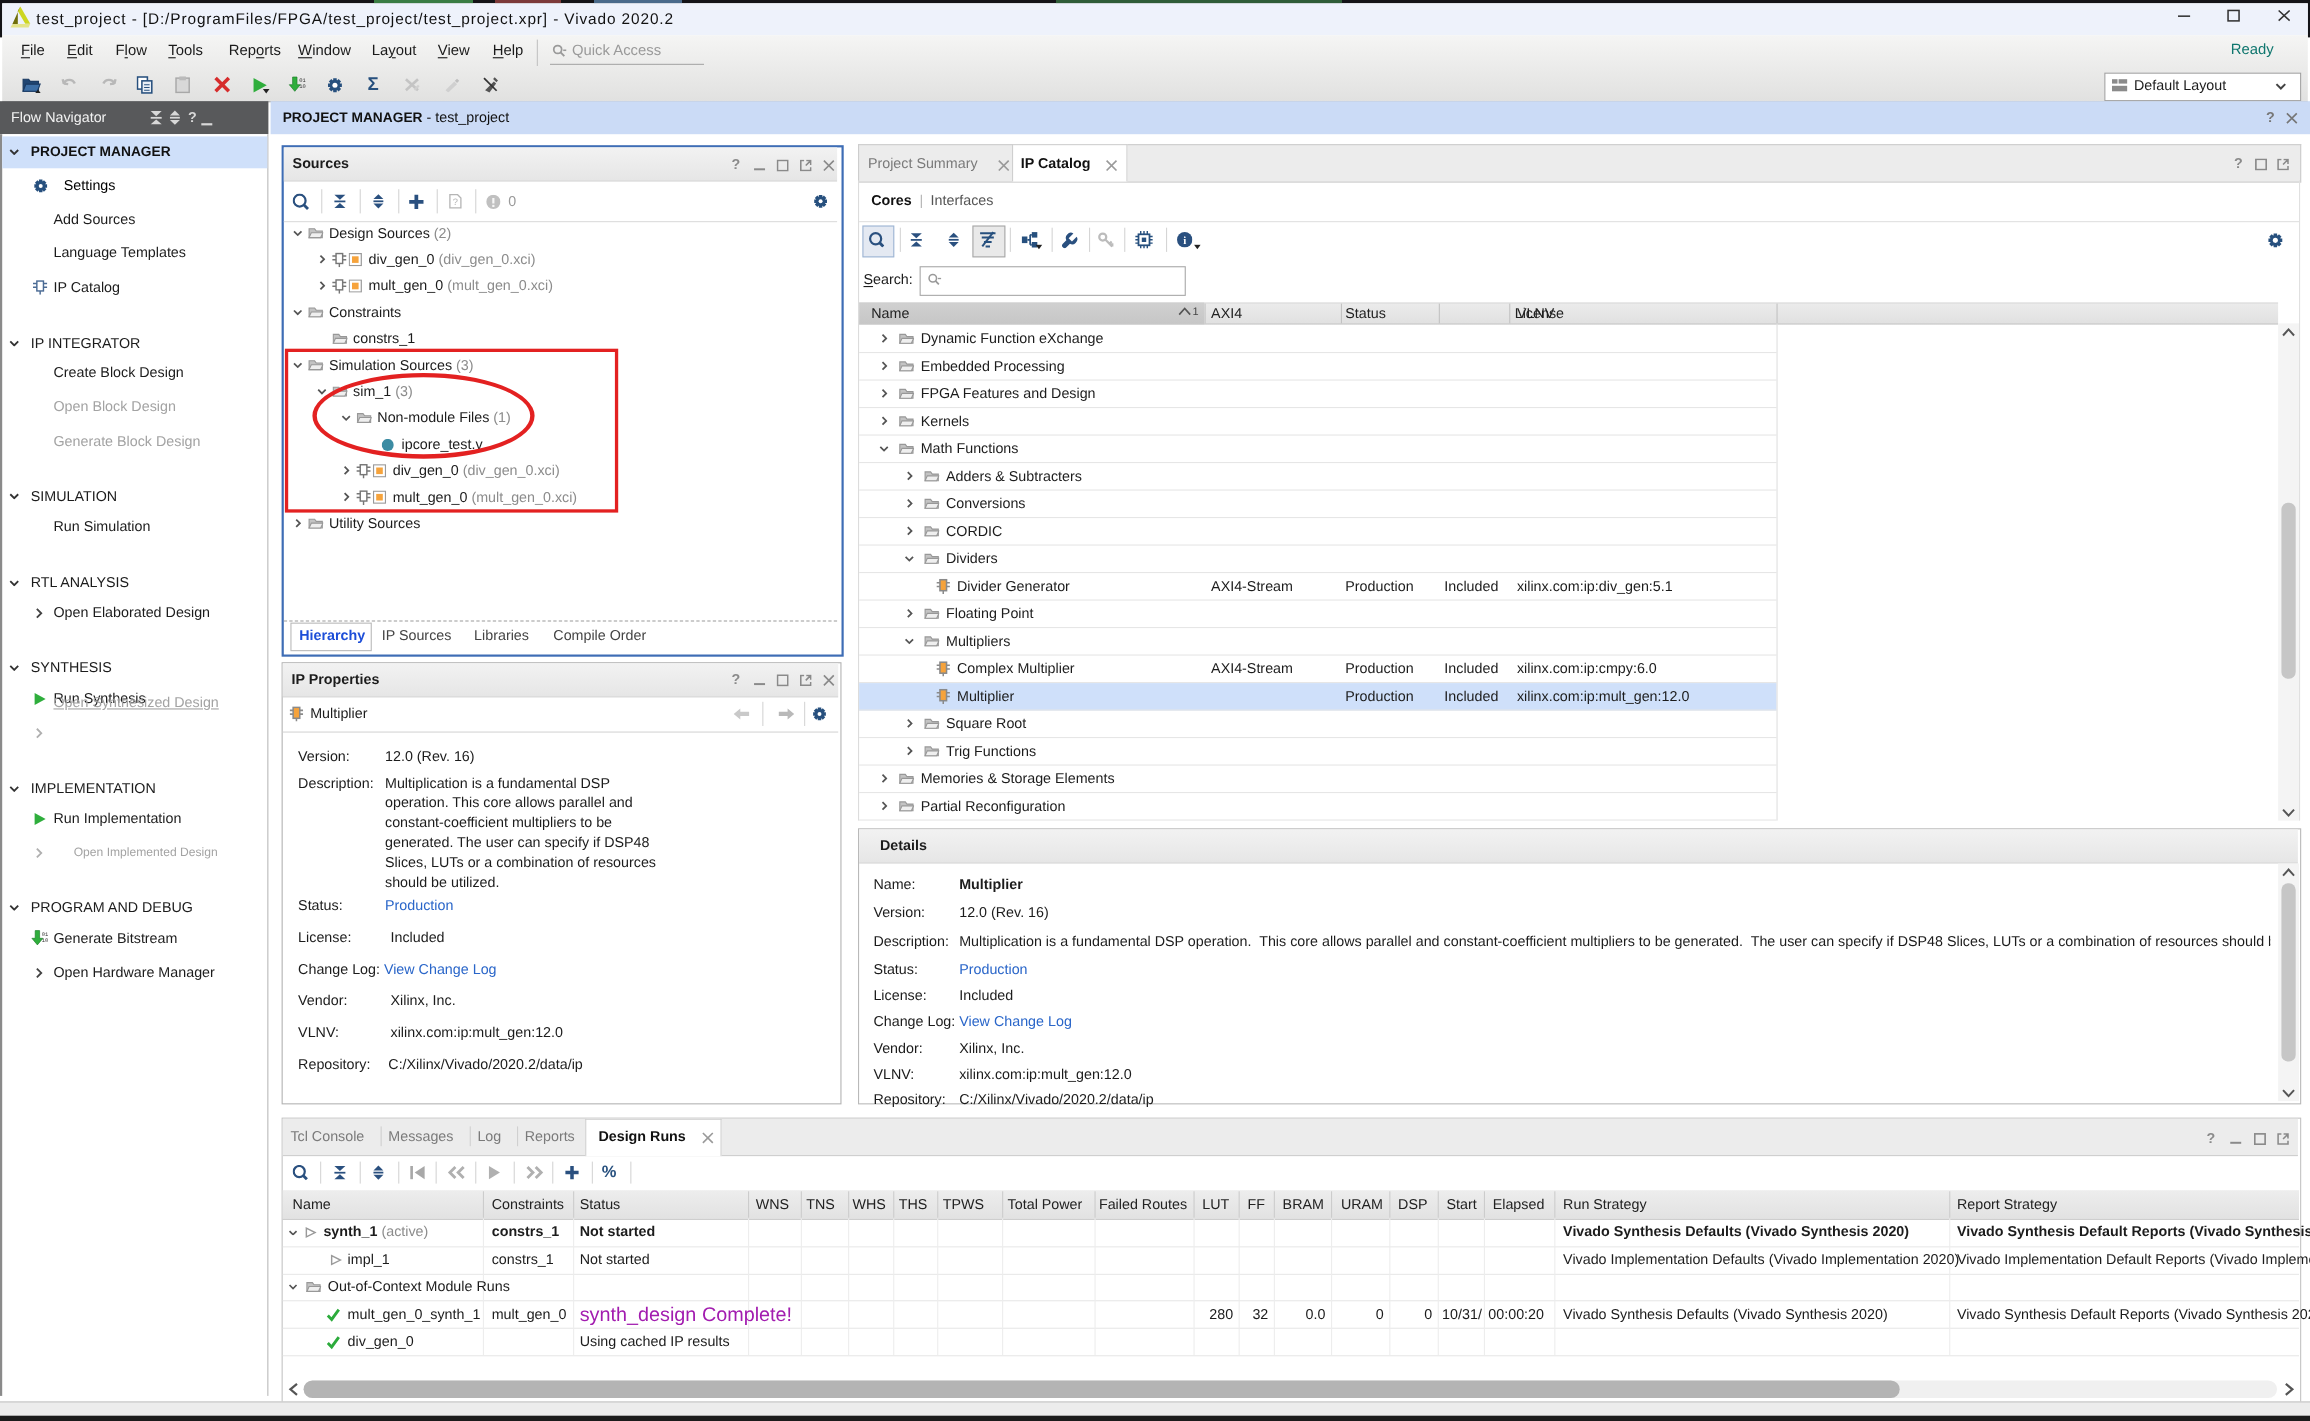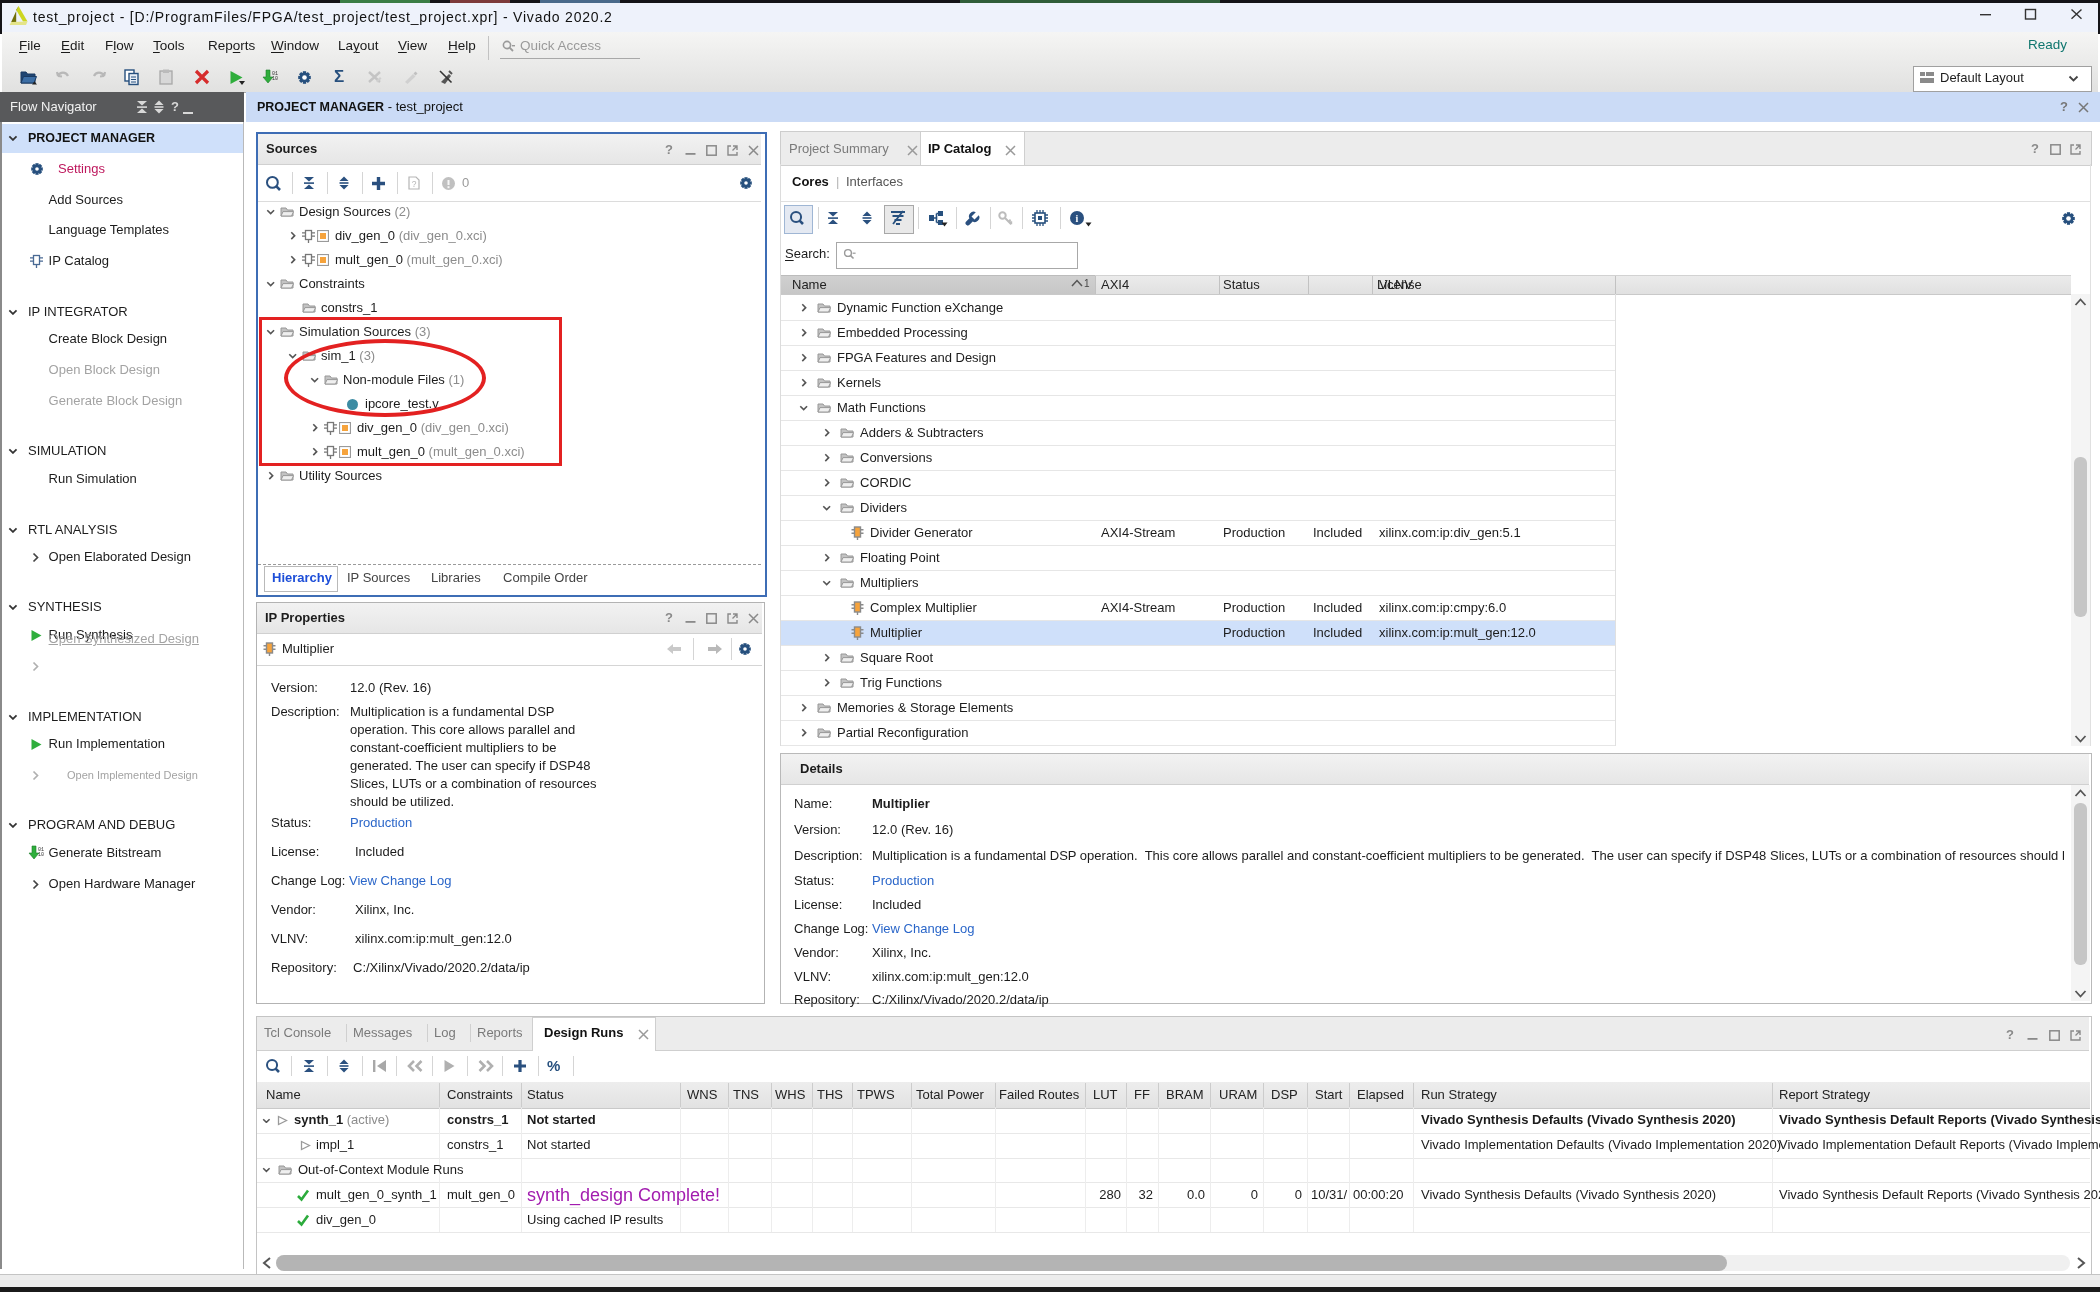--- a/index.html
+++ b/index.html
@@ -126,21 +126,21 @@
   </svg>
 <div class="a t" style="left:171px;top:98px;line-height:18px;font-size:13px;color:#d8d8d8;font-weight:bold;">?</div>
 <div class="a" style="left:183px;top:112px;width:10px;height:2px;background:#d8d8d8;"></div>
 <div class="a" style="left:0px;top:122px;width:243px;height:1147px;background:#fff;border-right:1px solid #b9b9b9;"></div>
 <div class="a" style="left:0px;top:122px;width:2px;height:1147px;background:#8a8a8a;"></div>
 <div class="a" style="left:2px;top:124px;width:241px;height:29px;background:#cfe0fa;"></div>
 <svg class="a" style="left:8px;top:134.85px;" width="9.9" height="6.3" viewBox="0 0 9.9 6.3">
     <path d="M1.35 1.35 L4.95 4.95 L8.55 1.35" fill="none" stroke="#333" stroke-width="1.7"></path>
   </svg>
 <div class="a t" style="left:28px;top:129px;line-height:18px;font-size:12.5px;color:#111;font-weight:bold;">PROJECT MANAGER</div>
-<div class="a t" style="left:58px;top:160px;line-height:18px;font-size:13px;color:#be185d;">Settings</div>
+<div class="a t" style="left:58px;top:160px;line-height:18px;font-size:13px;color:#000000;">Settings</div>
 <svg class="a" style="left:30px;top:162px;" width="14" height="14" viewBox="0 0 14 14">
     <line x1="7" y1="7" x2="12.80" y2="7.00" stroke="#27507e" stroke-width="3.2"></line>
     <line x1="7" y1="7" x2="11.10" y2="11.10" stroke="#27507e" stroke-width="3.2"></line>
     <line x1="7" y1="7" x2="7.00" y2="12.80" stroke="#27507e" stroke-width="3.2"></line>
     <line x1="7" y1="7" x2="2.90" y2="11.10" stroke="#27507e" stroke-width="3.2"></line>
     <line x1="7" y1="7" x2="1.20" y2="7.00" stroke="#27507e" stroke-width="3.2"></line>
     <line x1="7" y1="7" x2="2.90" y2="2.90" stroke="#27507e" stroke-width="3.2"></line>
     <line x1="7" y1="7" x2="7.00" y2="1.20" stroke="#27507e" stroke-width="3.2"></line>
     <line x1="7" y1="7" x2="11.10" y2="2.90" stroke="#27507e" stroke-width="3.2"></line>
     <circle cx="7" cy="7" r="4.4" fill="#27507e"></circle>

